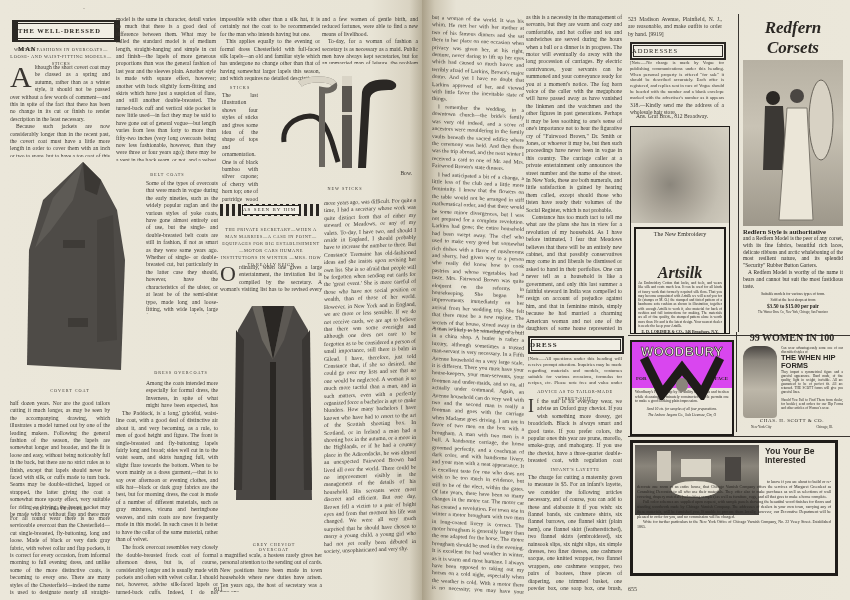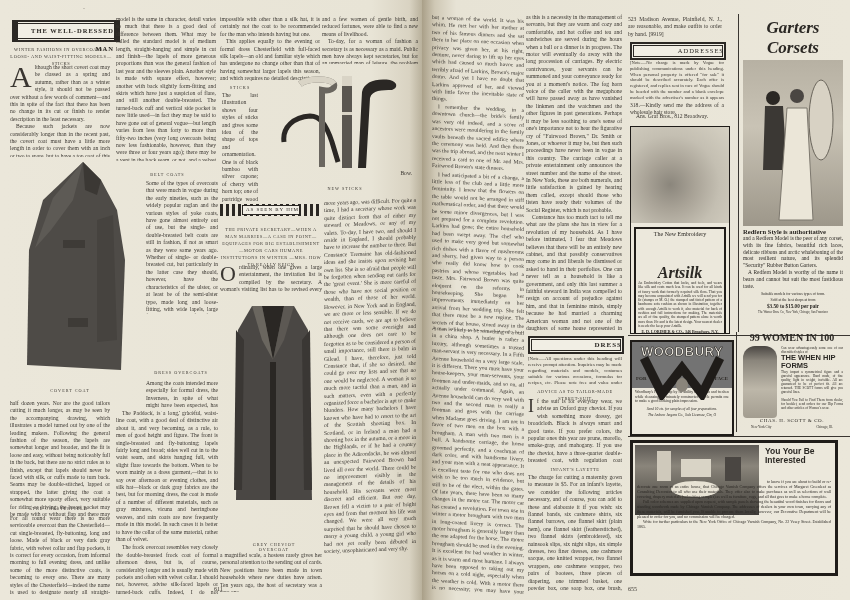--- a/index.html
+++ b/index.html
@@ -2,21 +2,21 @@
 <html><head>
 <meta charset="utf-8">
 <style>
   html,body{margin:0;padding:0;}
   body{width:850px;height:600px;overflow:hidden;background:#1a1a1a;position:relative;font-family:"Liberation Serif","DejaVu Serif",serif;color:#2b2824;}
   .page{position:absolute;top:0;height:600px;background:#e9e5d8;overflow:hidden;}
   .left{left:0;width:422px;background:linear-gradient(90deg,#ebe7da 0%,#e8e4d6 88%,#d9d3c2 97%,#b9b19c 100%);}
   .right{left:422px;width:428px;background:linear-gradient(90deg,#a99f88 0%,#cfc8b5 3%,#e7e3d5 8%,#ebe7da 100%);}
   .col{position:absolute;font-size:5.6px;line-height:7.4px;text-align:justify;color:#3a3631;overflow:hidden;}
   .col p{margin:0 0 1px 0;text-indent:6px;}
-  .hd{position:absolute;border:2px solid #2b2824;background:#f1eee4;text-align:right;font-weight:bold;letter-spacing:1px;}
+  .hd{position:absolute;border:2px solid #2b2824;background:#f1eee4;text-align:left;font-weight:bold;letter-spacing:1px;}
   .hd.inner{outline:1px solid #2b2824;outline-offset:-4px;}
   .sub{position:absolute;font-size:4.4px;letter-spacing:0.6px;text-align:center;line-height:7px;color:#3a3631;text-transform:uppercase;}
   .caption{position:absolute;font-size:4.2px;letter-spacing:1px;text-align:center;color:#3a3631;text-transform:uppercase;}
   .dropcap{float:left;font-size:30px;line-height:24px;margin:1px 3px 0 0;font-family:"Liberation Serif",serif;}
   .pageno{position:absolute;font-size:6px;color:#3a3631;}
   .coat{position:absolute;}
   .adbox{position:absolute;border:2px solid #1f1c19;background:#ece8dc;overflow:hidden;}
   .adtext{font-size:4.8px;line-height:6px;color:#2b2824;text-align:justify;}
   .rule{position:absolute;background:#3a3631;}
 </style>
@@ -145,21 +145,21 @@
     <div style="height:96px;background:radial-gradient(circle at 40% 60%,#8b867c 0,#a9a397 30%,#c4bfb2 60%,#d6d1c3 100%);"></div>
     <div style="border:2px solid #1f1c19;margin:4px 3px;padding:2px;">
       <div style="text-align:center;font-size:6px;">The New Embroidery</div>
       <div style="text-align:center;font-size:16px;font-weight:bold;font-style:italic;line-height:16px;margin-top:28px;">Artsilk</div>
       <div class="adtext" style="font-size:3.6px;line-height:4.3px;height:48px;overflow:hidden;">An Embroidery Cotton that looks, and feels, and wears like silk and costs much less. It can be used for all kinds of fancy work that formerly required silk floss. That you may become acquainted with Artsilk we will send you for 6c (stamps or M. O.) the stamped and tinted pattern of a handsome sofa cushion as shown in illustration, together with enough Artsilk to work it, also material for back of cushion and full instructions for making. The materials are all of fine quality, the stamped pattern alone is worth more than 10c and is the latest design. Your nearest dealer is needed to keep your Artsilk.</div>
       <div class="adtext" style="text-align:center;font-size:4px;font-weight:bold;">E. D. LORIMER &amp; CO., 346 Broadway, N.Y.</div>
     </div>
   </div>
 
   <div style="position:absolute;left:316px;top:14px;width:108px;height:318px;border-left:1px solid #3a3631;">
-    <div style="font-size:17px;font-style:italic;font-weight:bold;text-align:center;line-height:20px;margin-top:4px;">Garters Corsets</div>
+    <div style="font-size:17px;font-style:italic;font-weight:bold;text-align:center;line-height:20px;margin-top:4px;">Redfern Corsets</div>
     <div style="margin:2px 4px;height:166px;background:linear-gradient(180deg,#b7b1a3 0%,#c9c3b5 40%,#9d978a 100%);position:relative;">
       <svg width="100" height="166" viewBox="0 0 100 166" style="position:absolute;left:0;top:0;">
         <ellipse cx="78" cy="60" rx="12" ry="40" fill="#d8d2c4" stroke="#6b665c"></ellipse>
         <circle cx="30" cy="38" r="7" fill="#2b2824"></circle>
         <path d="M22 46 L40 46 L44 110 L20 110 Z" fill="#3b3834"></path>
         <circle cx="54" cy="36" r="7" fill="#4a4642"></circle>
         <path d="M44 48 L64 48 L70 160 L36 160 Z" fill="#ebe6d8" stroke="#7d786e"></path>
       </svg>
     </div>
     <div style="font-size:6.6px;font-weight:bold;padding:0 4px;">Redfern Style is authoritative</div>
@@ -167,21 +167,21 @@
     <div class="adtext" style="font-size:5.4px;line-height:6.8px;padding:0 4px;text-indent:5px;">A Redfern Model is worthy of the name it bears and cannot but suit the most fastidious taste.</div>
     <div class="adtext" style="text-align:center;font-size:3.8px;margin-top:2px;">Suitable models for various types of form.</div>
     <div class="adtext" style="text-align:center;font-size:3.8px;">Sold at the best shops at from</div>
     <div style="text-align:center;font-size:5.2px;font-weight:bold;">$3.50 to $15.00 per pair</div>
     <div class="adtext" style="text-align:center;font-size:3px;">The Warner Bros. Co., New York, Chicago, San Francisco</div>
   </div>
 
   <div class="rule" style="left:206px;top:335px;width:222px;height:1px;"></div>
 
   <div class="adbox" style="left:208px;top:340px;width:100px;height:92px;">
-    <div style="position:relative;height:46px;background:#737373;">
+    <div style="position:relative;height:46px;background:#d946ef;">
       <div style="position:absolute;left:0;right:0;top:2px;text-align:center;font-size:13px;font-weight:bold;font-family:'Liberation Sans',sans-serif;letter-spacing:0.5px;color:#f2efe6;-webkit-text-stroke:0.6px #1f1c19;">WOODBURY</div>
       <svg width="100" height="58" viewBox="0 0 100 58" style="position:absolute;left:0;top:0;">
         <path d="M12 16 L30 52 L50 26 L70 52 L88 16" stroke="#1f1c19" stroke-width="9" fill="none"></path>
       </svg>
       <div style="position:absolute;left:4px;top:34px;font-size:5px;font-weight:bold;">FOR</div>
       <div style="position:absolute;right:4px;top:34px;font-size:5px;font-weight:bold;">FACE</div>
       <div style="position:absolute;left:44px;top:36px;width:12px;height:14px;border-radius:50%;background:#8a857b;"></div>
     </div>
     <div class="adtext" style="font-size:3.8px;line-height:4.6px;padding:2px 3px;">Woodbury's Facial Soap by its ability to nourish and freshen while cleansing the minutely constructed cuticle permits one to make a good looking plain impression.</div>
     <div class="adtext" style="text-align:center;font-size:3.6px;font-style:italic;">Send 10 cts. for samples of all four preparations.</div>

